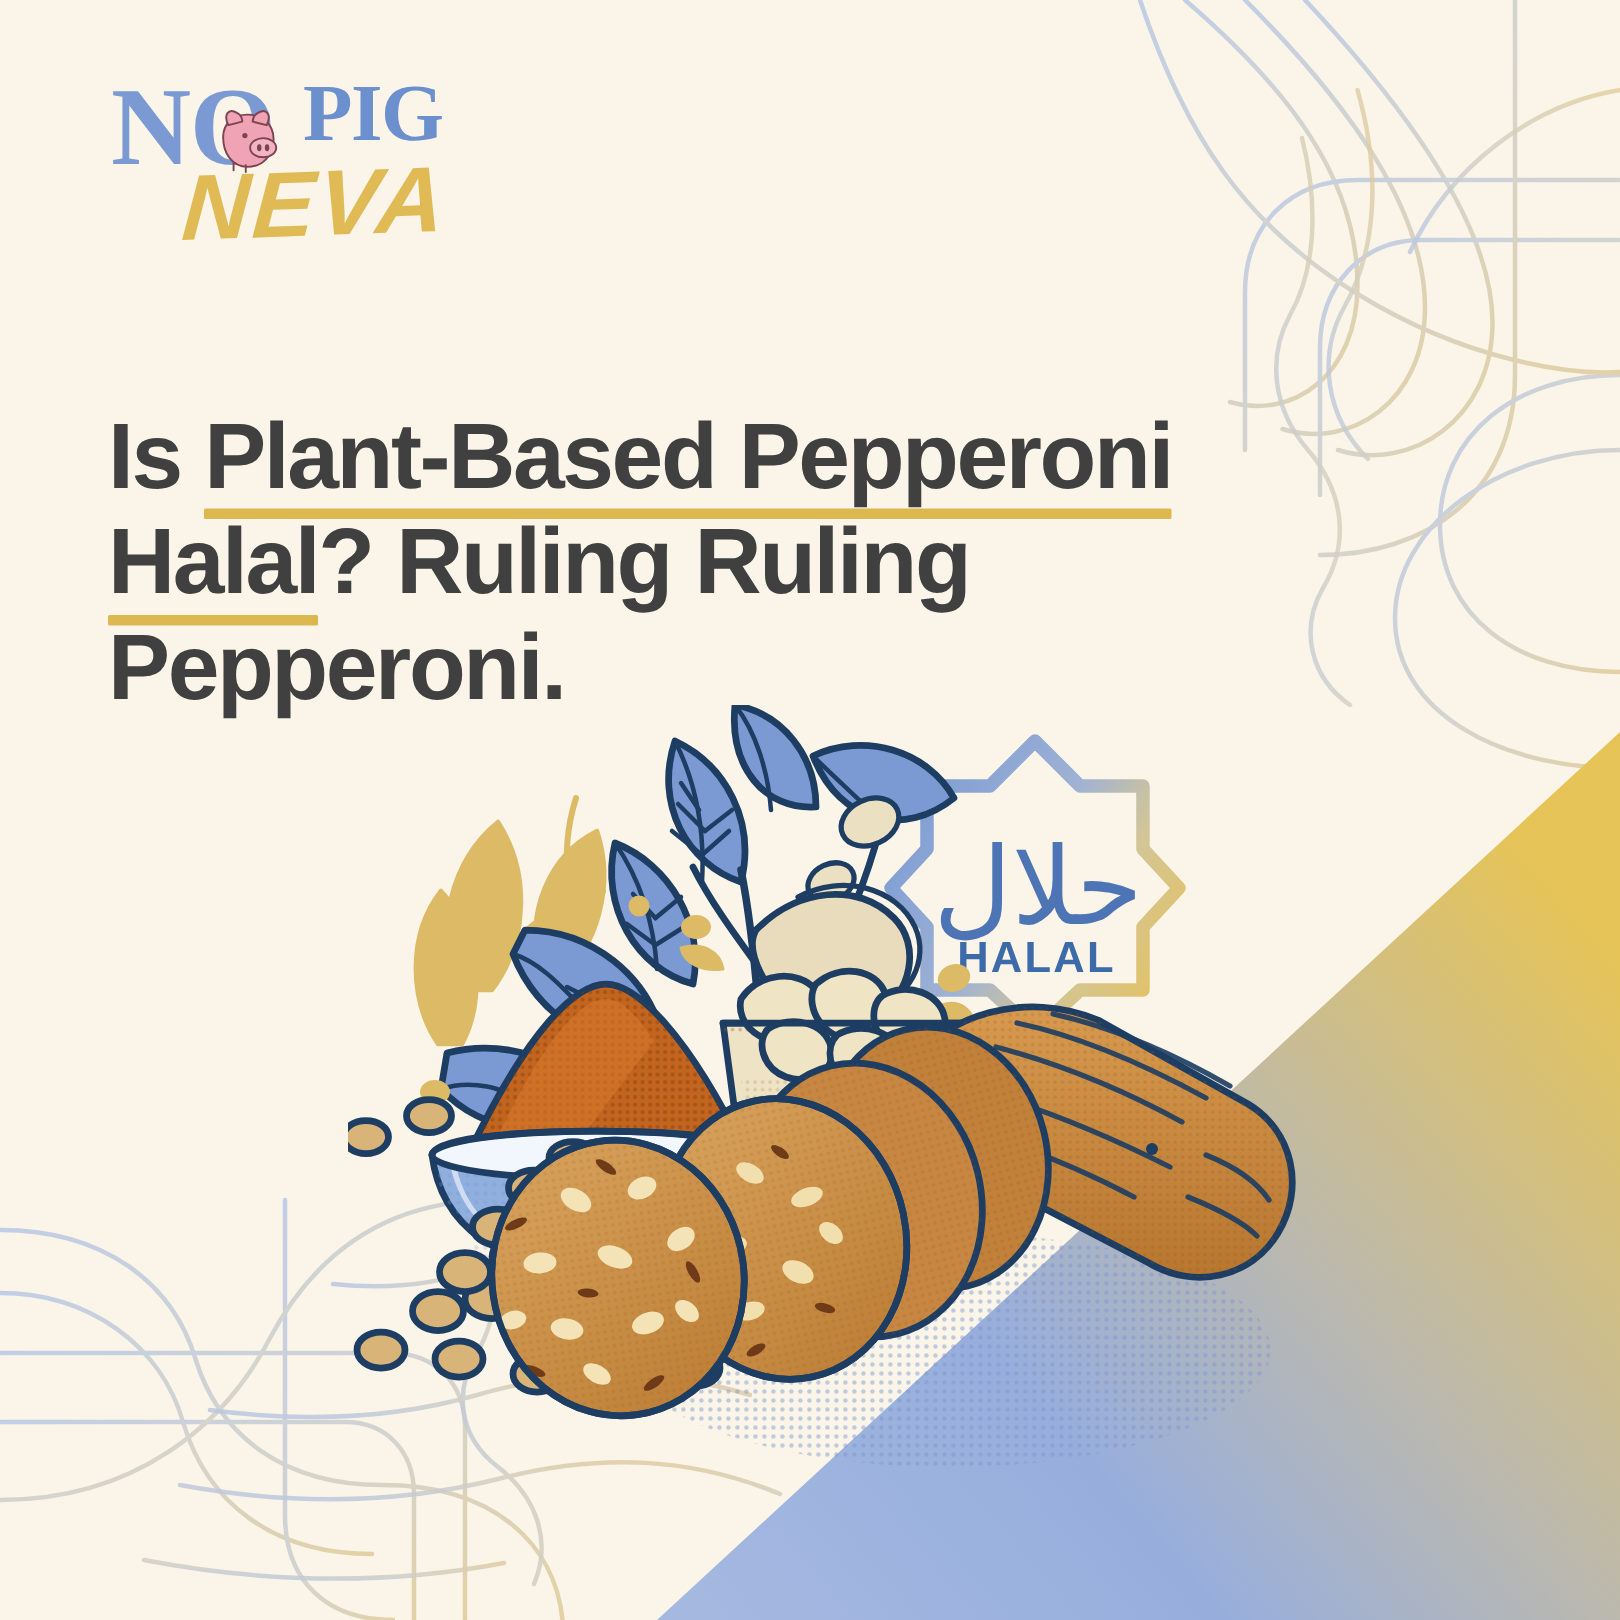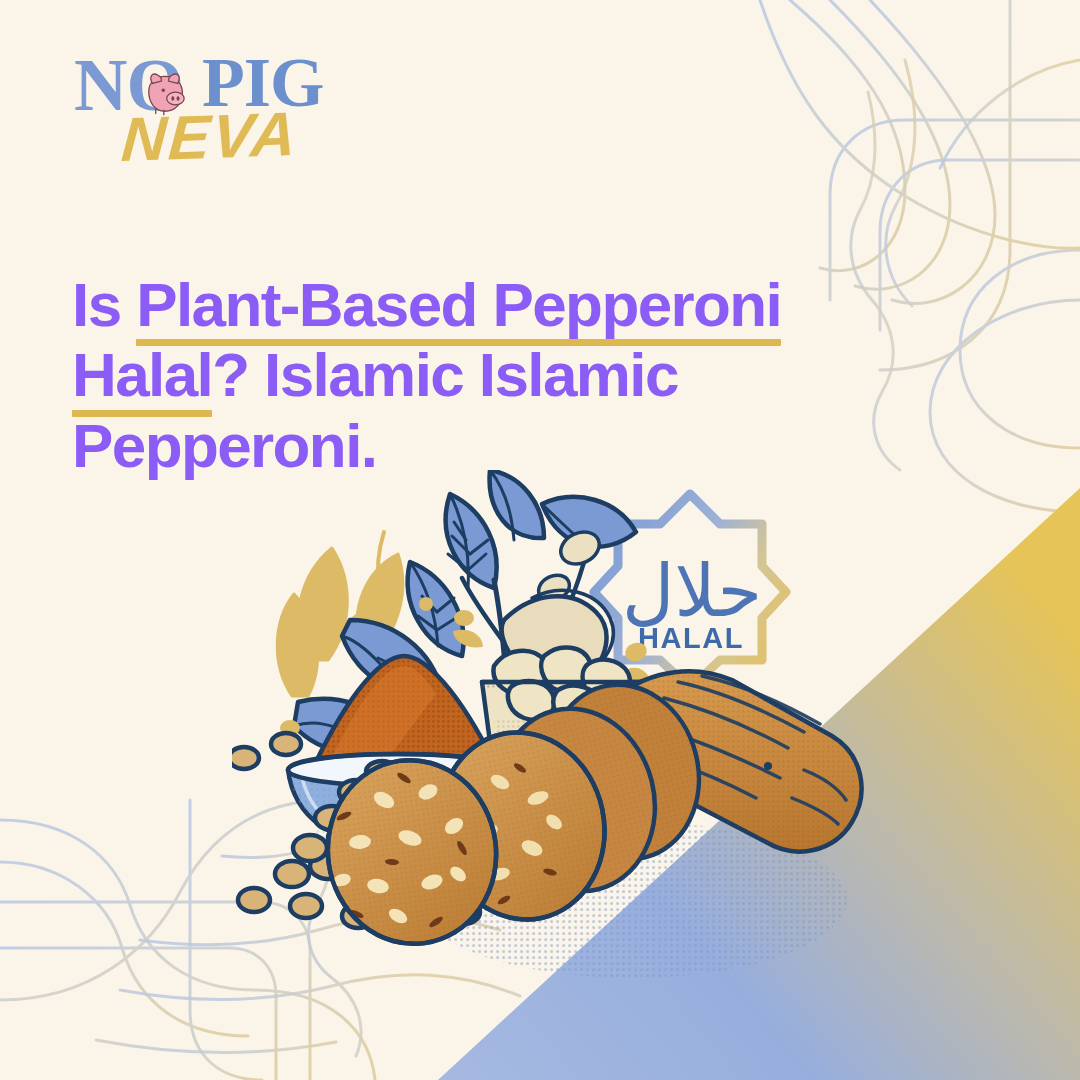--- a/index.html
+++ b/index.html
@@ -24,37 +24,37 @@
     position:absolute;left:0;top:-4px;
     font-family:"Liberation Serif", serif;
     font-size:74px;font-weight:700;color:#7b9ad4;letter-spacing:-1px;line-height:1;
   }
   .pig-badge{
     position:absolute;left:62px;top:14px;width:58px;height:58px;border-radius:50%;
   }
   .logo-pig{
     position:absolute;left:128px;top:-4px;
     font-family:"Liberation Serif", serif;
-    font-size:70px;font-weight:700;color:#6c8fce;letter-spacing:-1px;line-height:1;
+    font-size:54px;font-weight:700;color:#6c8fce;letter-spacing:-1px;line-height:1;
   }
   .logo-neva{
     position:absolute;left:48px;top:54px;
     font-family:"Liberation Sans", sans-serif;
     font-size:62px;font-weight:700;font-style:italic;color:#e0bb55;
     letter-spacing:2px;line-height:1;transform:skewX(-6deg) rotate(-2deg);
   }
   
   .headline{
     position:absolute;left:72px;top:228px;width:900px;
     font-family:"Liberation Sans", sans-serif;
     font-weight:700;
     font-size:62px;
     line-height:1.14;
     letter-spacing:-1.6px;
-    color:#8b5cf6;
+    color:#404040;
   }
   .hl-line{position:relative;display:block;white-space:nowrap;}
   .hl-mark{position:relative;display:inline-block;}
   .hl-mark::after{
     content:"";position:absolute;left:0;right:0;bottom:-6px;height:7px;
     background:#ddb850;border-radius:1px;
   }
   
   .illus{position:absolute;left:232px;top:470px;width:640px;height:510px;}
   .halal-badge{position:absolute;left:588px;top:488px;width:204px;height:208px;}
@@ -151,21 +151,21 @@
         <path d="M34 74 L34 82 M48 76 L48 84" stroke="#7a4450" stroke-width="2.2" fill="none" stroke-linecap="round"></path>
       </svg>
 
       <span class="logo-pig">PIG</span>
     </div>
     <span class="logo-neva">NEVA</span>
   </div>
 
   <h1 class="headline">
     <span class="hl-line"><span>Is </span><span class="hl-mark">Plant-Based Pepperoni</span></span>
-    <span class="hl-line"><span class="hl-mark">Halal</span><span>? Islamic Islamic</span></span>
+    <span class="hl-line"><span class="hl-mark">Halal</span><span>? Ruling Ruling</span></span>
     <span class="hl-line">Pepperoni.</span>
   </h1>
 
   <svg class="halal-badge" viewBox="0 0 204 208" xmlns="http://www.w3.org/2000/svg">
     <defs>
       <linearGradient id="starGrad" x1="0" y1="0.2" x2="1" y2="0.8">
         <stop offset="0%" stop-color="#7b9ad4"></stop>
         <stop offset="45%" stop-color="#9fb2d4"></stop>
         <stop offset="70%" stop-color="#d3c597"></stop>
         <stop offset="100%" stop-color="#e3c263"></stop>

